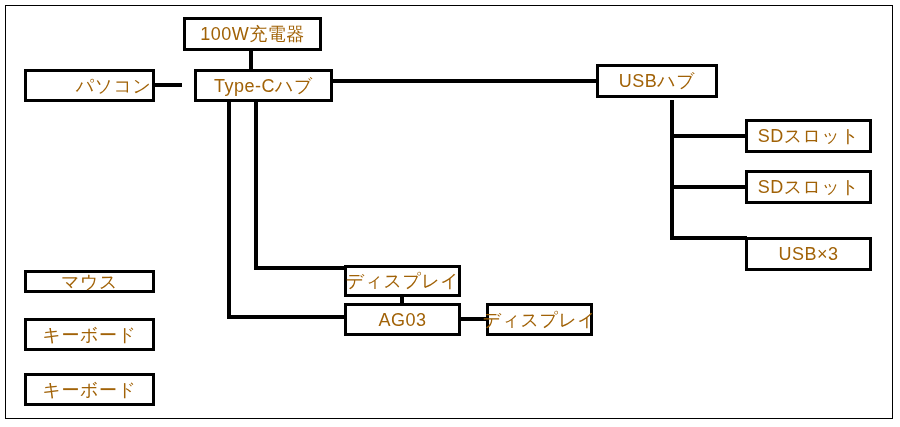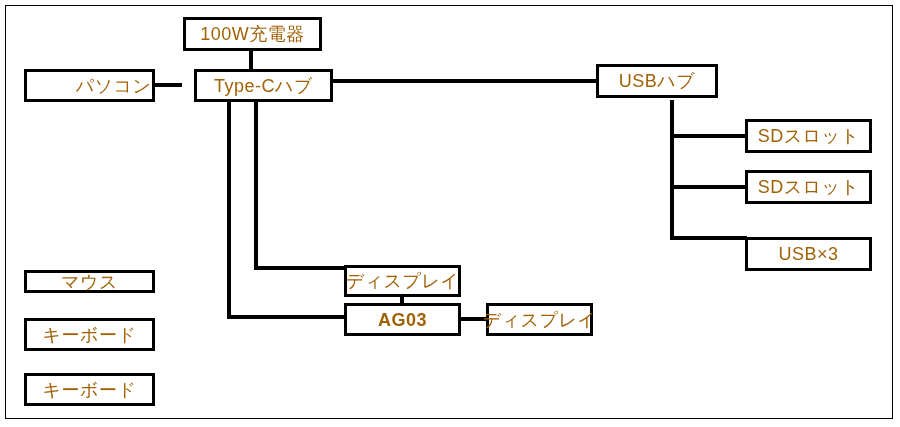--- a/index.html
+++ b/index.html
@@ -73,16 +73,16 @@
       <div class="node" style="left: 24px; top: 69px; width: 131px; height: 33px; border-color: rgb(0, 0, 0); padding-left: 48px;">パソコン</div>
       <div class="node" style="left: 194px; top: 69px; width: 139px; height: 33px; border-color: rgb(0, 0, 0);">Type‐Cハブ</div>
       <div class="node" style="left: 596px; top: 64px; width: 122px; height: 34px; border-color: rgb(0, 0, 0);">USBハブ</div>
       <div class="node" style="left: 745px; top: 119px; width: 127px; height: 34px; border-color: rgb(0, 0, 0);">SDスロット</div>
       <div class="node" style="left: 745px; top: 170px; width: 127px; height: 34px; border-color: rgb(0, 0, 0);">SDスロット</div>
       <div class="node" style="left: 745px; top: 221px; width: 127px; height: 34px; border-color: rgb(0, 0, 0); margin-top: 16px;">USB×3</div>
       <div class="node" style="left: 24px; top: 270px; width: 131px; height: 23px; border-color: rgb(0, 0, 0);">マウス</div>
       <div class="node" style="left: 24px; top: 318px; width: 131px; height: 33px; border-color: rgb(0, 0, 0);">キーボード</div>
       <div class="node" style="left: 24px; top: 373px; width: 131px; height: 33px; border-color: rgb(0, 0, 0);">キーボード</div>
       <div class="node" style="left: 344px; top: 265px; width: 117px; height: 32px; border-color: rgb(0, 0, 0);">ディスプレイ</div>
-      <div class="node" style="left: 344px; top: 303px; width: 117px; height: 33px; border-color: rgb(0, 0, 0); font-weight: bold;">AG03</div>
+      <div class="node" style="left: 344px; top: 303px; width: 117px; height: 33px; border-color: rgb(0, 0, 0);">AG03</div>
       <div class="node" style="left: 486px; top: 303px; width: 107px; height: 33px; border-color: rgb(0, 0, 0);">ディスプレイ</div>
     </div>
 </div>
 
 </body></html>

